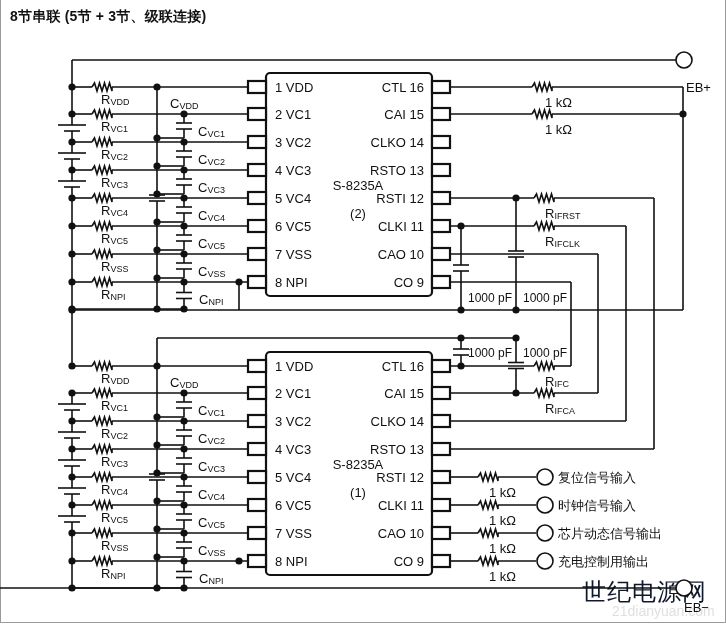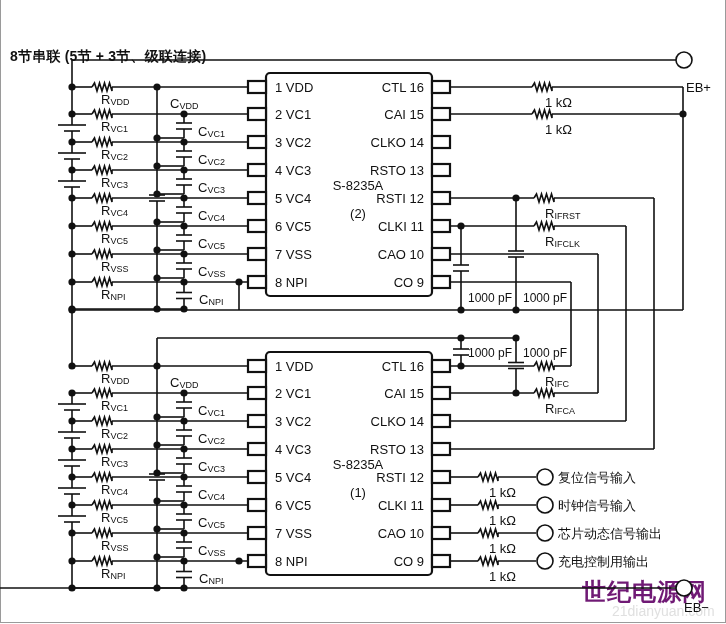--- a/index.html
+++ b/index.html
@@ -1,28 +1,28 @@
 <!DOCTYPE html>
 <html><head>
 <meta charset="utf-8">
 <style>
   html,body{margin:0;padding:0;background:#fff;}
   body{width:726px;height:624px;overflow:hidden;position:relative;font-family:"Liberation Sans","DejaVu Sans",sans-serif;}
   #frame{position:absolute;left:0;top:0;width:724px;height:622px;border:1px solid #9a9a9a;border-top:none;}
-  #title{position:absolute;left:10px;top:8px;font-size:14px;font-weight:bold;color:#111;letter-spacing:0.2px;margin-top:40px;}
+  #title{position:absolute;left:10px;top:8px;font-size:14px;font-weight:bold;color:#111;letter-spacing:0.2px;}
   svg{position:absolute;left:0;top:0;}
   .w{stroke:#111;stroke-width:1.6;fill:none;}
   .pin{stroke:#111;stroke-width:2.2;fill:#fff;}
   .chip{stroke:#111;stroke-width:2.2;fill:#fff;}
   .dot{fill:#111;}
   .t{font-family:"Liberation Sans","DejaVu Sans",sans-serif;font-size:13px;fill:#111;}
   .ts{font-family:"Liberation Sans","DejaVu Sans",sans-serif;font-size:12px;fill:#111;}
   .sub{font-size:9px;}
   .term{stroke:#111;stroke-width:1.6;fill:#fff;}
-  #wm{position:absolute;left:582px;top:576px;font-size:24px;font-weight:bold;color:#701a75;letter-spacing:1px;}
+  #wm{position:absolute;left:582px;top:576px;font-size:24px;font-weight:normal;color:#0f172a;letter-spacing:1px;}
   #wm2{position:absolute;left:612px;top:603px;font-size:14px;color:#e0e0e0;text-align:center;}
 </style>
 </head>
 <body>
 
 <div id="frame"></div>
 <div id="title">8节串联 (5节 + 3节、级联连接)</div>
 <div id="wm">世纪电源网</div>
 <div id="wm2">21dianyuan.com</div>
 

